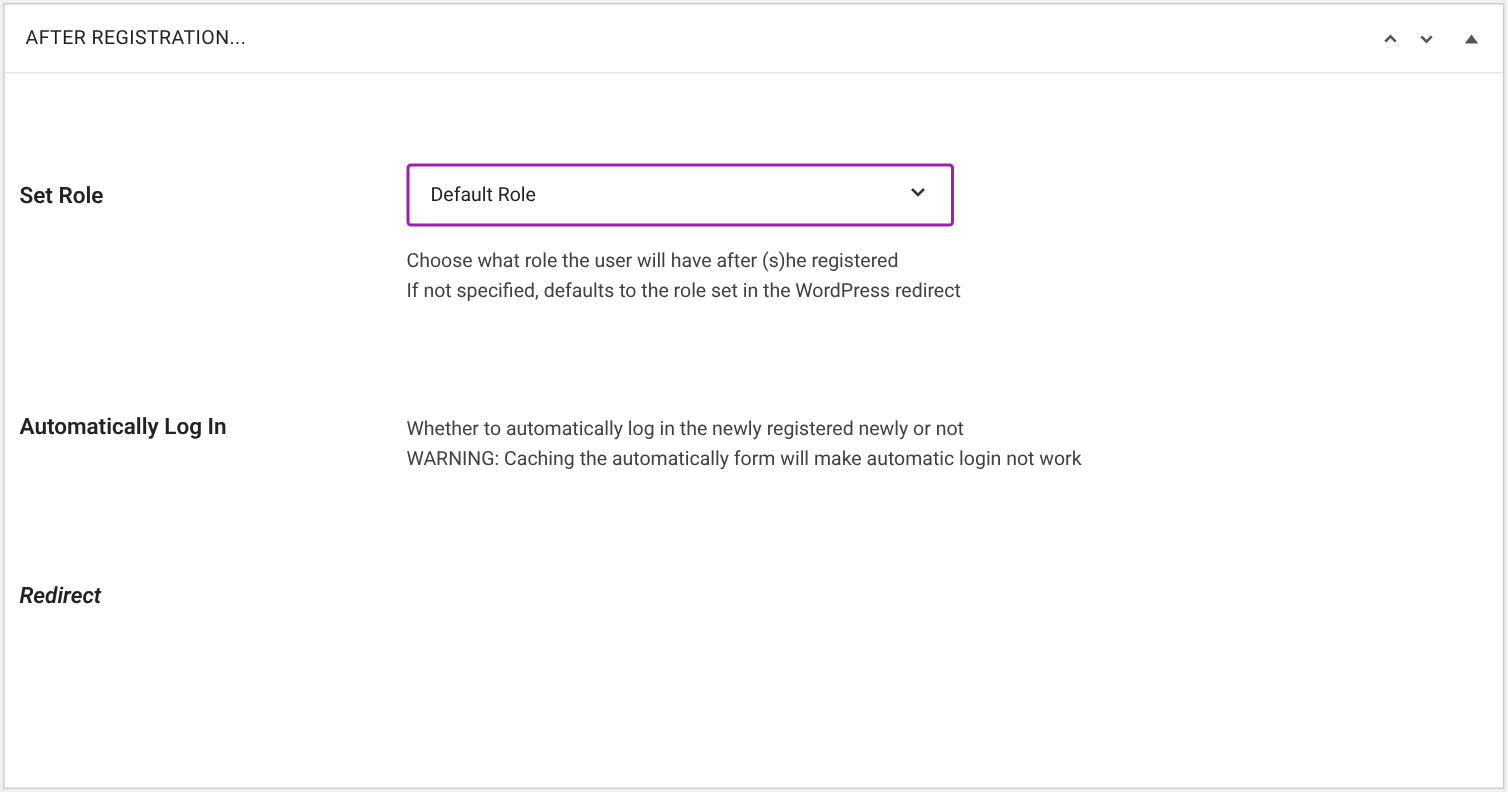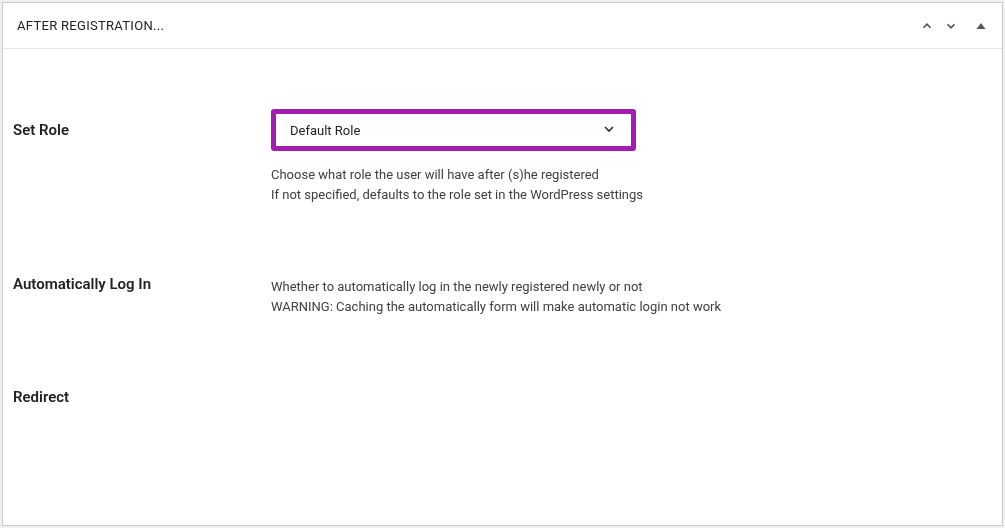--- a/index.html
+++ b/index.html
@@ -46,36 +46,36 @@
     }
     .hdr-icon svg { display: block; }
     .panel-body {
       padding: 60px 10px 30px 10px;
     }
     .field-row {
       display: flex;
       align-items: flex-start;
       margin-bottom: 58px;
     }
-    .field-row:last-child { margin-bottom: 16px; }
+    .field-row:last-child { margin-bottom: 16px; font-style: italic; }
     .field-label {
       width: 258px;
       flex-shrink: 0;
       font-size: 15px;
       font-weight: 600;
       color: #222;
       padding-top: 12px;
     }
     .field-control {
       flex: 1;
     }
     .select-box {
       width: 365px;
       height: 42px;
-      border: 5px solid #a21caf;
+      border: 2px solid #a21caf;
       background: #fff;
       border-radius: 3px;
       display: flex;
       align-items: center;
       justify-content: space-between;
       padding: 16px 14px;
       font-size: 13px;
       color: #222;
       cursor: pointer;
     }
@@ -122,21 +122,21 @@
         <div class="select-box">
           <span>Default Role</span>
           <span class="chev">
             <svg width="16" height="16" viewBox="0 0 24 24" fill="none" stroke="currentColor" stroke-width="2.5">
                 <polyline points="6 9 12 15 18 9"></polyline>
               </svg>
           </span>
         </div>
         <div class="help-text">
           <div>Choose what role the user will have after (s)he registered</div>
-          <div>If not specified, defaults to the role set in the WordPress settings</div>
+          <div>If not specified, defaults to the role set in the WordPress redirect</div>
         </div>
       </div>
     </div>
 
     <div class="field-row">
       <div class="field-label">Automatically Log In</div>
       <div class="field-control">
         <div class="help-text">
           <div>Whether to automatically log in the newly registered newly or not</div>
           <div>WARNING: Caching the automatically form will make automatic login not work</div>

